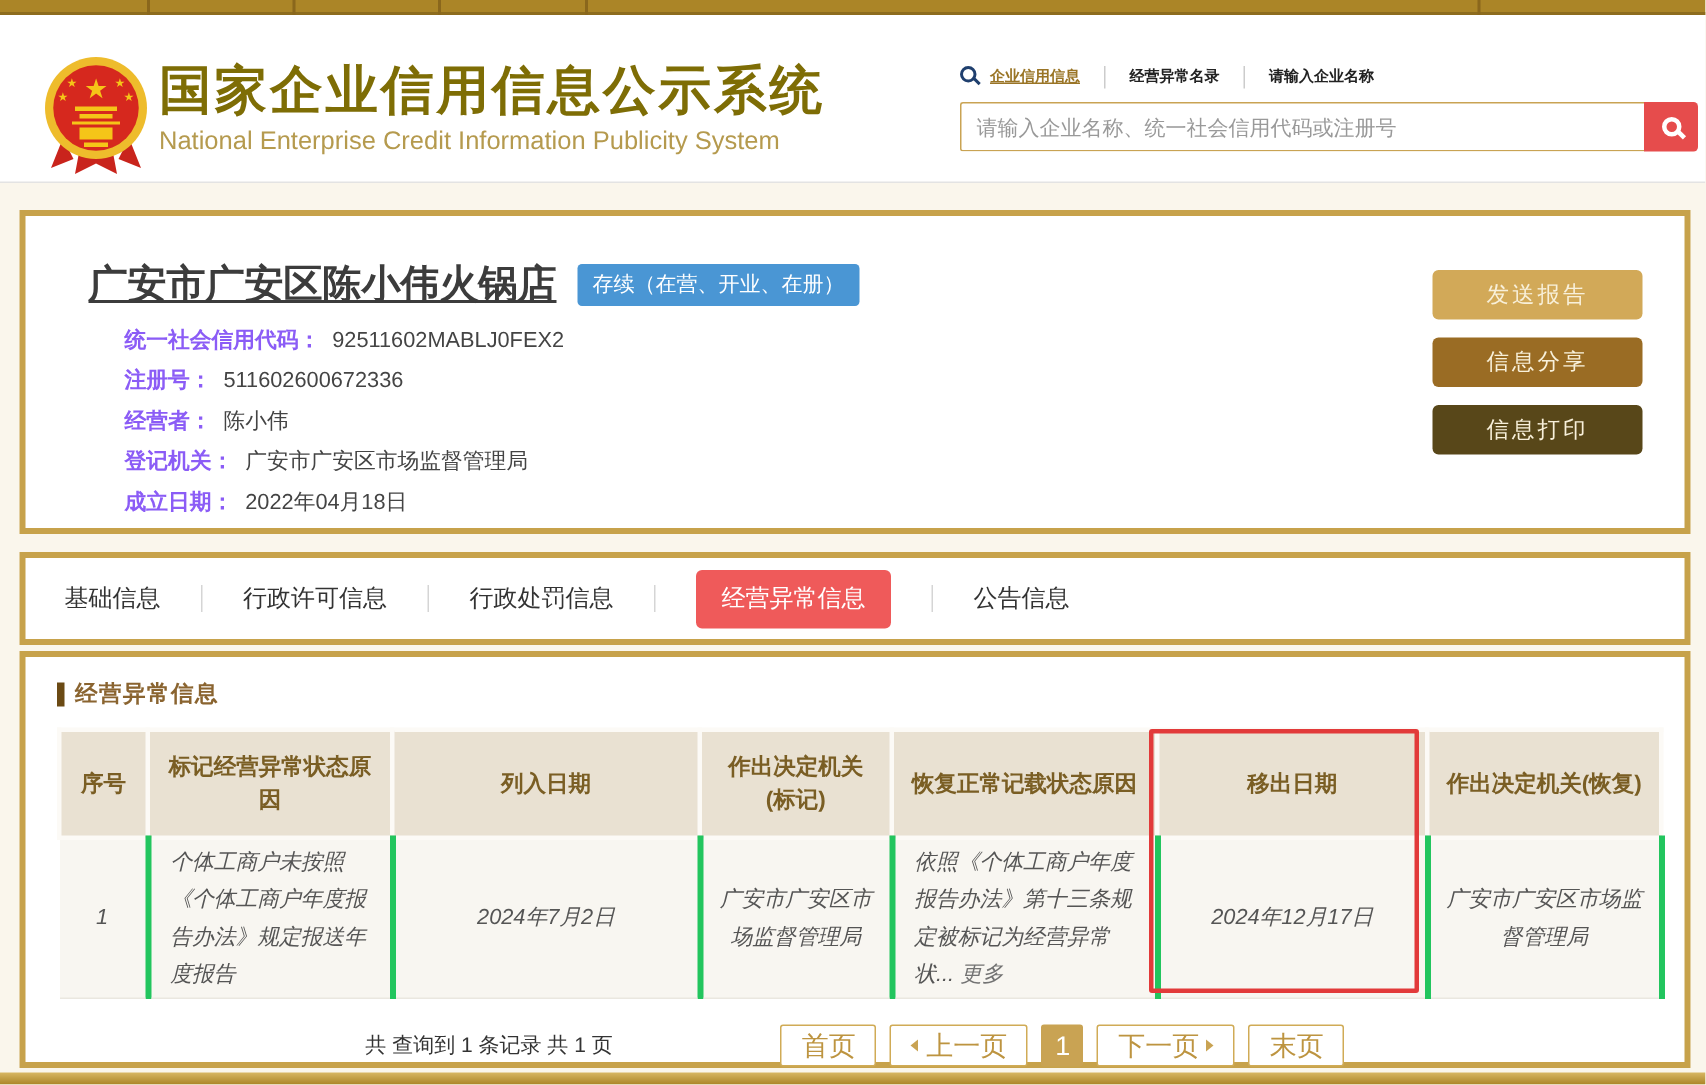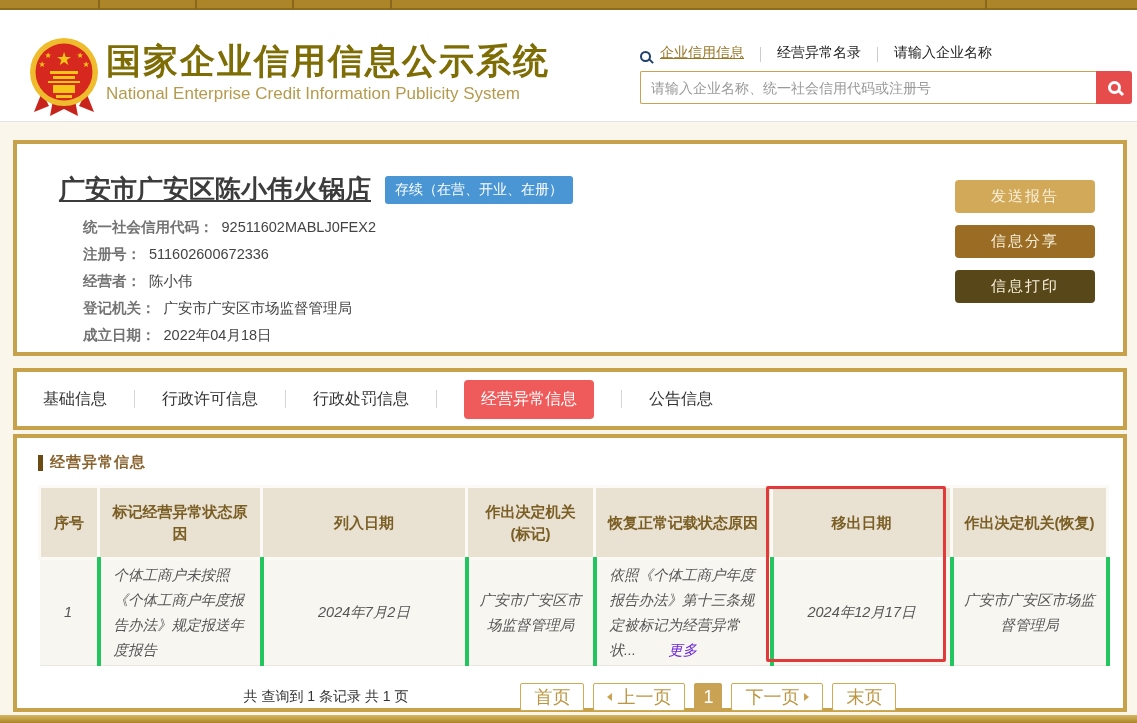--- a/index.html
+++ b/index.html
@@ -13,21 +13,21 @@
     background:#ab8527; border-bottom:2px solid #8d6c1e; }
   .topbar i { position:absolute; top:0; width:2px; height:10px; background:#8a671c; }
   
   .header { position:absolute; top:10px; left:0; width:1137px; height:112px;
     background:#fff; border-bottom:1px solid #e3e3e3; }
   .emblem { position:absolute; left:27px; top:26px; }
   .brand { position:absolute; left:106px; top:31px; }
   .brand-cn { font-size:35px; font-weight:bold; color:#7e6d05; letter-spacing:2px; line-height:40px; }
   .brand-en { font-size:17px; color:#b59a4e; margin-top:3px; }
   .search-area { position:absolute; left:640px; top:34px; width:492px; }
-  .nav-links { display:flex; align-items:flex-end; font-size:14px; margin-bottom:9px; }
+  .nav-links { display:flex; align-items:flex-start; font-size:10px; margin-bottom:9px;font-weight:bold; }
   .mag { position:relative; display:inline-block; width:11px; height:11px;
     border:2px solid #1f3f6e; border-radius:50%; margin-right:9px; }
   .mag::after { content:''; position:absolute; width:6px; height:2px; background:#1f3f6e;
     transform:rotate(45deg); right:-5px; bottom:-2px; }
   .nav-link { color:#222; cursor:pointer; }
   .nav-link.active { color:#9a7526; text-decoration:underline; }
   .nav-sep { width:1px; height:15px; background:#ccc; margin:0 16px; }
   .search-row { display:flex; height:33px; }
   .search-input { flex:1; border:1px solid #c9a353; border-right:none; padding:0 10px;
     font-size:14px; color:#333; border-radius:2px 0 0 2px; outline:none; background:#fff;
@@ -43,21 +43,21 @@
   .card { position:absolute; left:13px; width:1114px; background:#fff;
     border:4px solid #c7a24b; }
   #company-card { top:140px; height:216px; }
   .company-name { position:absolute; left:42px; top:28px; font-size:26px; font-weight:bold;
     color:#3c3c3c; white-space:nowrap;text-decoration:underline; }
   .status-badge { display:inline-block; margin-left:14px; vertical-align:4px;
     background:#4a96d4; color:#fff; font-size:14px; font-weight:normal;
     padding:5px 10px; border-radius:3px; }
   .fields { position:absolute; left:66px; top:70px; }
   .field-row { line-height:27px; font-size:14.5px; }
-  .field-row .label { font-weight:bold; color:#737373; }
+  .field-row .label { font-weight:bold; color:#8b5cf6; }
   .field-row .value { color:#444; margin-left:8px; }
   .actions { position:absolute; right:28px; top:36px; width:140px; }
   .action-btn { height:33px; border-radius:4px; margin-bottom:12px; color:#f8f0da;
     font-size:15px; display:flex; align-items:center; justify-content:center;
     cursor:pointer; letter-spacing:2px; }
   .btn-0 { background:#d2a958; } .btn-1 { background:#9a6c24; } .btn-2 { background:#584719; }
   
   #tabs-card { top:368px; height:62px; display:flex; align-items:center; padding-left:26px; }
   .tab { font-size:16px; color:#333; padding:0 27px; cursor:pointer; white-space:nowrap; }
   .tab:first-child { padding-left:0; }
@@ -71,21 +71,21 @@
   .section-title span { font-size:15px; font-weight:bold; color:#8a6430; letter-spacing:1px; }
   .table-wrap { position:relative; margin-left:21px; width:1068px; }
   table { width:1068px; border-collapse:collapse; table-layout:fixed; }
   th { height:72px; background:#e9e1d2; color:#7a5e24; font-size:15px; font-weight:bold;
     text-align:center; vertical-align:middle; border:3px solid #fcfaf6; line-height:22px;
     padding:0 8px; }
   td { height:107px; background:#f8f6f1; color:#555; font-size:14.5px; text-align:center;
     vertical-align:middle; border-right:4px solid #22c55e; border-bottom:1px solid #eae7e0;
     line-height:25px; padding:0 6px;font-style:italic; }
   td.left { text-align:left; padding:0 13px; }
-  .more-link { color:#6d28d9; cursor:pointer; text-decoration:none;margin-left:28px; }
+  .more-link { color:#737373; cursor:pointer; text-decoration:none; }
   .highlight-box { position:absolute; left:728px; top:1px; width:180px; height:176px;
     border:3px solid #e23a3a; border-radius:2px; pointer-events:none; }
   
   .pagination { display:flex; align-items:center; justify-content:center; margin-top:17px;
     gap:112px; }
   .pg-summary { font-size:14px; color:#333; }
   .pg-buttons { display:flex; gap:9px; }
   .pg-btn { height:28px; padding:0 13px; border:1px solid #d0ab56; color:#bd9440;
     background:#fff; font-size:18px; border-radius:2px; cursor:pointer;
     display:flex; align-items:center; justify-content:center; gap:5px; }

